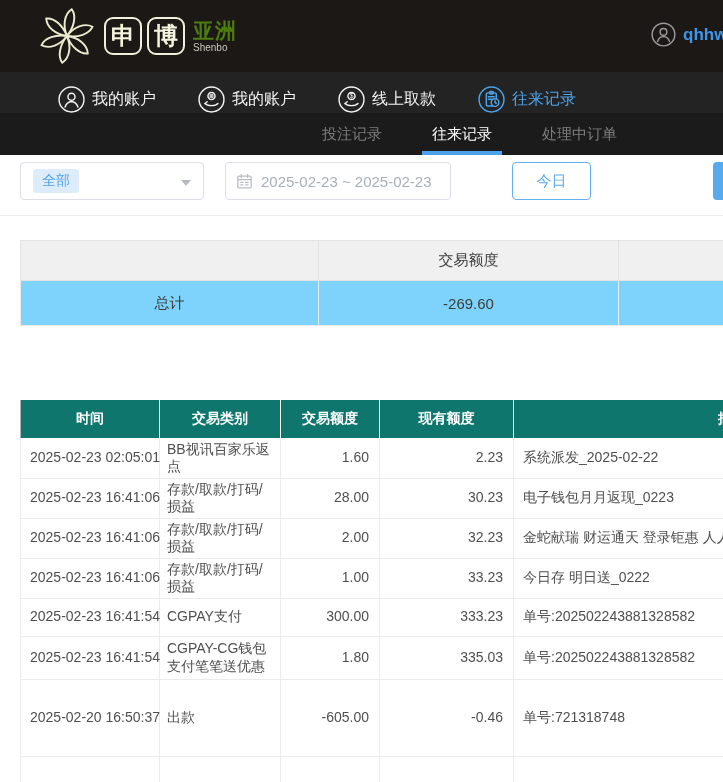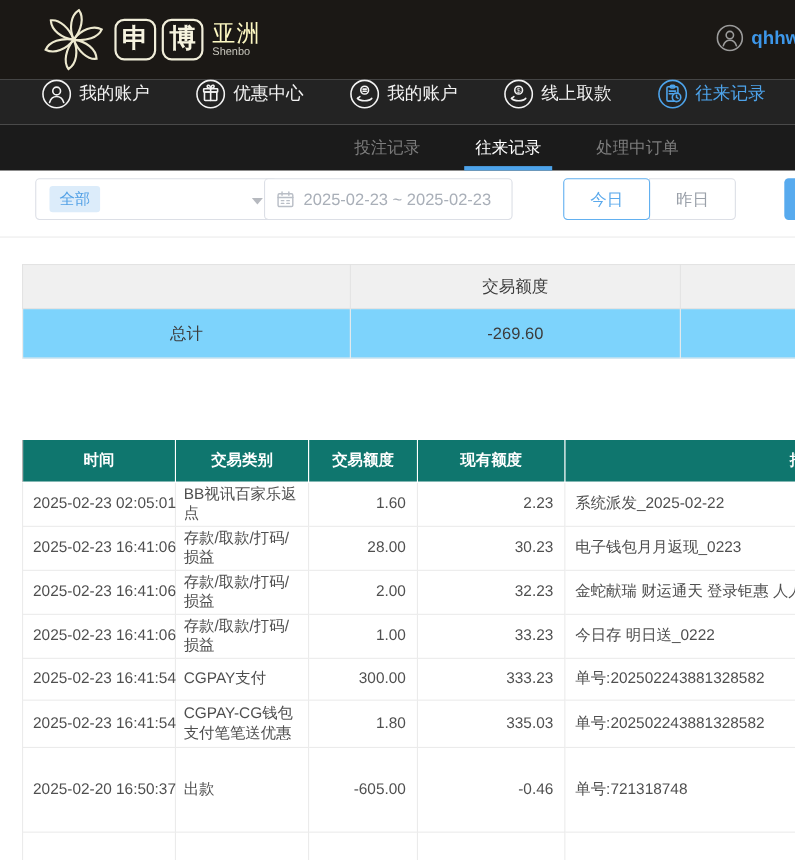--- a/index.html
+++ b/index.html
@@ -16,31 +16,31 @@
     background:#1b1815; display:flex; align-items:center;
   }
   .logo-wrap { display:flex; align-items:center; margin-left:36px; }
   .logo-flower { width:62px; height:62px; margin-right:6px; }
   .logo-char {
     width:38px; height:38px; border:2px solid #f1eeda; border-radius:9px;
     color:#f6f3df; font-size:24px; font-weight:bold; line-height:34px;
     text-align:center; margin-right:5px; display:inline-block;
   }
   .logo-right { margin-left:3px; line-height:1; }
-  .logo-region { color:#fef9c3; font-size:21px; font-weight:normal; letter-spacing:1px; }
+  .logo-region { color:#4d7c0f; font-size:21px; font-weight:bold; letter-spacing:1px; }
   .logo-sub { color:#c9c7bd; font-size:10px; margin-top:2px; }
   .user-area { position:absolute; right:-38px; top:22px; display:flex; align-items:center; }
   .avatar-icon { width:25px; height:25px; color:#9b9b9b; margin-right:7px; }
   .username { color:#3d96e8; font-size:17px; font-weight:bold; white-space:nowrap; }
 
   
   .mainnav {
     position:absolute; left:0; top:72px; width:723px; height:41px;
-    background:#232323; display:flex; align-items:flex-start;
-    padding-left:38px; gap:42px; white-space:nowrap;
+    background:#232323; display:flex; align-items:flex-end;
+    padding-left:58px; gap:42px; white-space:nowrap;
   }
   .nav-item {
     display:flex; align-items:center; gap:7px; color:#f2f2f2;
     font-size:16px; cursor:pointer; flex:0 0 auto;
   }
   .nav-item .nav-icon { width:27px; height:27px; color:#f2f2f2; }
   .nav-item.active, .nav-item.active .nav-icon { color:#4da3ea; }
 
   
   .subtabs {
@@ -53,35 +53,35 @@
     color:#7d7d7d; font-size:15px; cursor:pointer; padding:0 2px;
   }
   .subtab.active { color:#ffffff; }
   .subtab.active::after {
     content:""; position:absolute; left:-8px; right:-8px; bottom:0;
     height:4px; background:#4da3ea;
   }
 
   
   .filter-select {
-    position:absolute; left:20px; top:162px; width:220px; height:38px;
+    position:absolute; left:20px; top:162px; width:184px; height:38px;
     border:1px solid #dcdfe6; border-radius:4px; background:#fff;
-    display:flex; align-items:center; padding:0 12px; cursor:pointer;margin-left:12px;
+    display:flex; align-items:center; padding:0 12px; cursor:pointer;
   }
   .chip {
     background:#dcecfa; color:#53a1e6; font-size:14px;
     padding:3px 9px; border-radius:3px;
   }
   .caret-down {
     position:absolute; right:12px; top:17px; width:0; height:0;
     border-left:5px solid transparent; border-right:5px solid transparent;
     border-top:6px solid #b6b9bf;
   }
   .date-box {
-    position:absolute; left:240px; top:162px; width:226px; height:38px;
+    position:absolute; left:225px; top:162px; width:226px; height:38px;
     border:1px solid #dcdfe6; border-radius:4px; background:#fff;
     display:flex; align-items:center; padding:0 10px; gap:8px;
     color:#a9afb8; font-size:15px; cursor:pointer; white-space:nowrap; overflow:hidden;
   }
   .cal-icon { width:17px; height:17px; color:#b9bec6; flex:0 0 auto; }
   .quick-group { position:absolute; left:468px; top:162px; display:flex;margin-left:44px; }
   .quick-btn {
     width:79px; height:38px; background:#fff; border:1px solid #dcdfe6;
     color:#9aa0a9; font-size:15px; display:flex; align-items:center;
     justify-content:center; cursor:pointer; margin-left:-1px;
@@ -165,31 +165,20 @@
   </header>
 
   <nav class="mainnav">
     <div class="nav-item">
       <svg class="nav-icon" viewBox="0 0 26 26" fill="none" stroke="currentColor" stroke-width="1.4" stroke-linecap="round">
         <circle cx="13" cy="13" r="12"></circle>
         <circle cx="13" cy="10.3" r="3.4"></circle>
         <path d="M6.8 20.3 C8 16.7 10.2 15.2 13 15.2 C15.8 15.2 18 16.7 19.2 20.3"></path>
       </svg>
       <span>我的账户</span>
-    </div>
-    <div class="nav-item">
-      <svg class="nav-icon" viewBox="0 0 26 26" fill="none" stroke="currentColor" stroke-width="1.4" stroke-linecap="round">
-        <circle cx="13" cy="13" r="12"></circle>
-        <rect x="7.6" y="11.2" width="10.8" height="7.4" rx="0.6"></rect>
-        <rect x="6.9" y="8.4" width="12.2" height="2.8" rx="0.4"></rect>
-        <line x1="13" y1="8.4" x2="13" y2="18.6"></line>
-        <path d="M13 8.2 C10.2 8.2 9.2 5.9 10.6 5.4 C12 4.9 13 6.8 13 8.2 Z"></path>
-        <path d="M13 8.2 C15.8 8.2 16.8 5.9 15.4 5.4 C14 4.9 13 6.8 13 8.2 Z"></path>
-      </svg>
-      <span>优惠中心</span>
     </div>
     <div class="nav-item">
       <svg class="nav-icon" viewBox="0 0 26 26" fill="none" stroke="currentColor" stroke-width="1.4" stroke-linecap="round">
         <circle cx="13" cy="13" r="12"></circle>
         <circle cx="13" cy="9.6" r="3.4"></circle>
         <line x1="11.6" y1="8.7" x2="14.4" y2="8.7"></line>
         <line x1="11.6" y1="10.5" x2="14.4" y2="10.5"></line>
         <path d="M6.8 16.8 C9.2 19.6 16.8 19.6 19.2 16.8"></path>
         <path d="M6.8 16.8 L8.8 15.2"></path>
       </svg>
@@ -246,21 +235,20 @@
       <line x1="4.8" y1="9.4" x2="7" y2="9.4"></line>
       <line x1="9.8" y1="9.4" x2="12" y2="9.4"></line>
       <line x1="4.8" y1="11.9" x2="7" y2="11.9"></line>
       <line x1="9.8" y1="11.9" x2="12" y2="11.9"></line>
     </svg>
     <span>2025-02-23 ~ 2025-02-23</span>
   </div>
 
   <div class="quick-group">
     <button class="quick-btn active">今日</button>
-    <button class="quick-btn">昨日</button>
   </div>
 
   <button class="query-btn"></button>
 
   <div class="section-divider"></div>
 
   <table class="summary-table">
     <colgroup>
         <col style="width:298px">
         <col style="width:300px">

